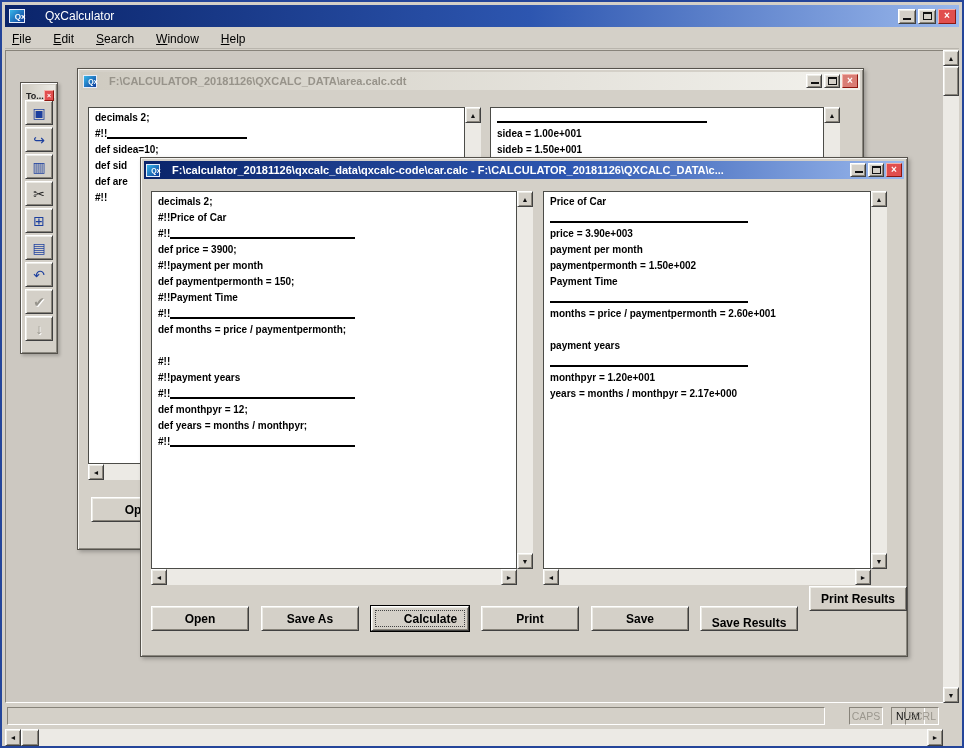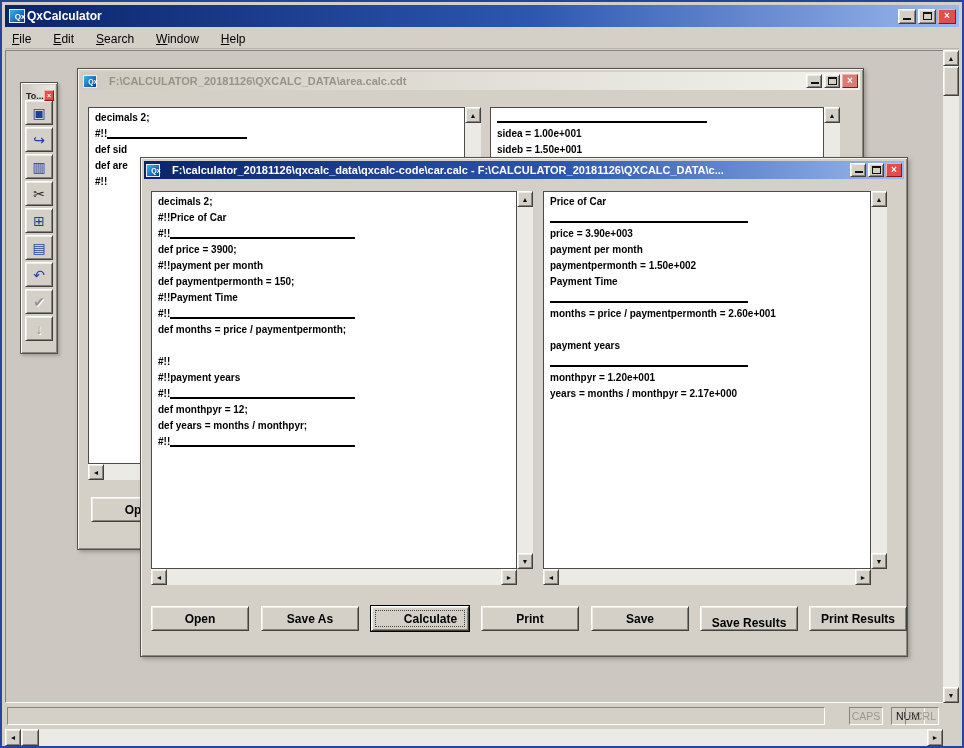--- a/index.html
+++ b/index.html
@@ -15,21 +15,21 @@
   .sunken { border:1px solid; border-color:#87837a #fff #fff #87837a; }
 
   
   .titlebar { position:absolute; left:3px; top:3px; right:3px; height:22px;
               display:flex; align-items:center; padding:0 3px 0 4px;
               background:linear-gradient(90deg,#0a246a,#2d56b0 55%,#9ab8ec); }
   .logo { width:16px; height:14px; flex:0 0 auto; background:linear-gradient(135deg,#37b6e9,#0b3a9a);
           color:#fff; font-size:8px; font-weight:bold; display:flex; align-items:center;
           justify-content:center; border:1px solid #e6ecfa;padding-left:6px; }
   .logo.small { width:14px; height:13px; font-size:7px; }
-  .title-text { color:#fff; font-weight:bold; font-size:12px; margin-left:2px; flex:1;
+  .title-text { color:#fff; font-weight:normal; font-size:12px; margin-left:20px; flex:1;
                 white-space:nowrap; overflow:hidden; }
   .wbtns { display:flex; gap:2px; align-items:center; }
   .wbtn { width:18px; height:15px; display:flex; align-items:center; justify-content:center;
           position:relative; font-size:10px; color:#000; }
   .wbtn.sm { width:16px; height:14px; }
   .closebtn { background:#e14e4e; border:1px solid; border-color:#f4b0a8 #8c1710 #8c1710 #f4b0a8;
               color:#fff; font-weight:bold; font-size:10px; line-height:1; }
   .closebtn.inactive { background:#d97c74; }
   .glyph-min { position:absolute; left:4px; bottom:3px; width:8px; height:2px; background:#111; }
   .glyph-max { width:9px; height:8px; border:1px solid #111; border-top-width:2px; }
@@ -166,20 +166,21 @@
         <div class="wbtn sm closebtn inactive">
             <span>×</span>
           </div>
       </div>
     </div>
 
     <div class="pane-group" style="left:10px;top:38px;width:393px;height:373px;">
       <div class="pane-white" style="width:377px;height:357px;">
           <div class="tline">decimals 2;</div>
           <div class="tline">#!!<span class="rule" style="width: 140px;"></span></div>
+          <div class="tline">def sidea=10;</div>
           <div class="tline">def sid</div>
           <div class="tline">def are</div>
           <div class="tline">#!!</div>
         </div>
       <div class="scroll v" style="left:377px;top:0;width:16px;height:357px;">
         <div class="sbtn b3 up">▲</div>
         <div class="sbtn b3 down">▼</div>
       </div>
       <div class="scroll h" style="left:0;top:357px;width:377px;height:16px;">
         <div class="sbtn b3 left">◄</div>
@@ -298,21 +299,21 @@
     </div>
     <div class="cmd b3" style="left:340px;top:448px;">
         <span>Print</span>
       </div>
     <div class="cmd b3" style="left:450px;top:448px;">
         <span>Save</span>
       </div>
     <div class="cmd b3" style="left:559px;top:448px;align-items:flex-end;">
         <span>Save Results</span>
       </div>
-    <div class="cmd b3" style="left:668px;top:448px;">
+    <div class="cmd b3" style="left:668px;top:428px;">
         <span>Print Results</span>
       </div>
   </div>
 
   <div class="toolbox">
     <div class="toolbox-title">
       <span>To...</span>
       <span class="toolbox-close">
           <span>×</span>
         </span>

